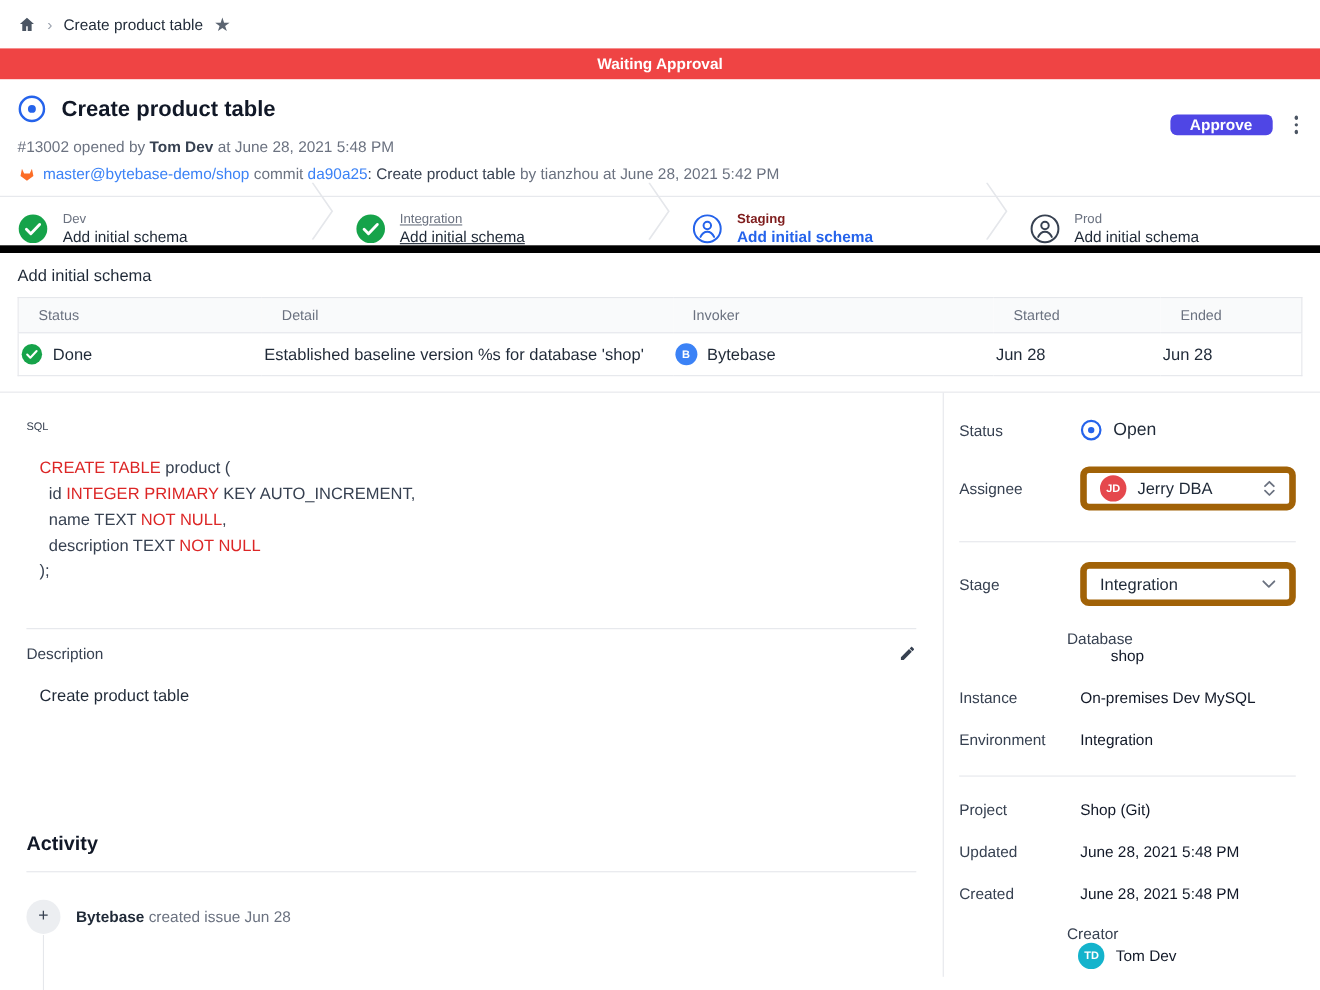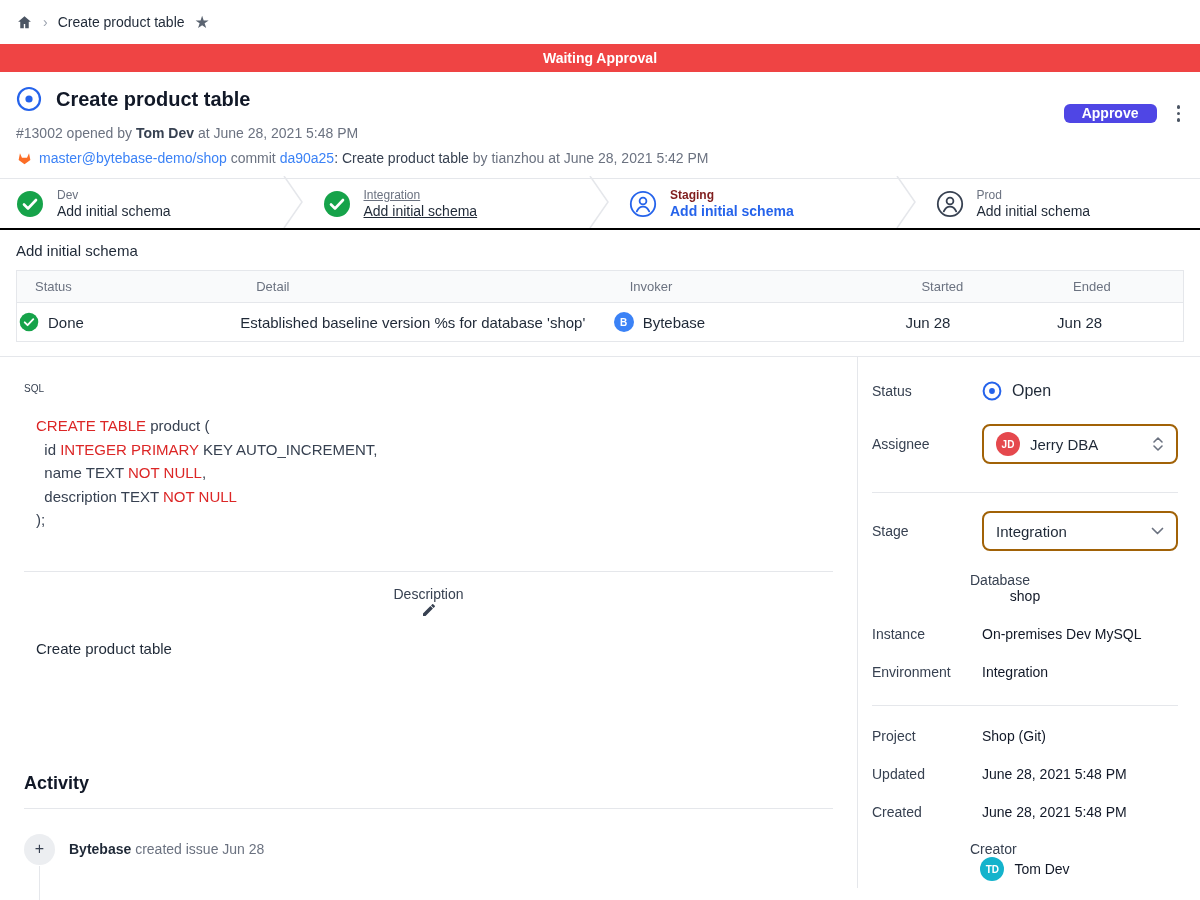--- a/index.html
+++ b/index.html
@@ -25,21 +25,21 @@
   .meta1 .strong { color: #374151; font-weight: 600; }
   .meta2 { margin: 9px 0 0 0; font-size: 14px; color: #6b7280; display: flex; align-items: center; gap: 6px; }
   .link { color: #3b82f6; }
   .dark { color: #374151; }
   .header-actions { position: absolute; right: 14px; top: 29px; display: flex; align-items: center; gap: 14px; }
   .approve-btn { background: #4f46e5; color: #fff; border: none; border-radius: 6px; height: 19px; padding: 0 18px; font-size: 14px; font-weight: 600; font-family: "Liberation Sans", sans-serif; cursor: pointer; }
   .kebab { display: flex; flex-direction: column; gap: 3px; padding: 4px 6px; cursor: pointer; }
   .kebab i { width: 3.5px; height: 3.5px; border-radius: 50%; background: #4b5563; }
 
   
-  .pipeline { height: 52px; border-top: 1px solid #e5e7eb; border-bottom: 2px solid #000000; display: flex; align-items: center; }
+  .pipeline { height: 52px; border-top: 1px solid #e5e7eb; border-bottom: 7px solid #000000; display: flex; align-items: flex-end; }
   .stage { flex: 1; display: flex; align-items: center; padding-left: 16px; gap: 13px; }
   .stage-icon { width: 28px; height: 28px; flex: none; }
   .stage-env { font-size: 12px; color: #6b7280; }
   .stage-task { font-size: 14px; color: #1f2937; margin-top: 1px; }
   .stage.done-hover .stage-env, .stage.done-hover .stage-task { text-decoration: underline; }
   .stage.active .stage-env { color: #7f1d1d; font-weight: 700; }
   .stage.active .stage-task { color: #2563eb; font-weight: 700; }
   .stage-sep { flex: none; width: 26px; }
 
   
@@ -58,21 +58,21 @@
   .main-split { display: flex; border-top: 1px solid #e5e7eb; height: 532px; }
   .left-col { width: 858px; flex: none; border-right: 1px solid #e5e7eb; padding: 26px 24px 0 24px; }
   .sidebar { flex: 1; padding: 0 22px 0 14px; }
 
   .sql-label { font-size: 10px; color: #374151; }
   .sql-code { margin: 20px 0 0 12px; font-size: 15px; line-height: 23.5px; white-space: pre; font-family: "Liberation Sans", sans-serif; color: #374151; }
   .sql-code .kw { color: #dc2626; }
 
   .h-divider { border: none; border-top: 1px solid #e5e7eb; margin: 0; }
   .desc-divider { margin-top: 39px; }
-  .desc-row { margin-top: 14px; display: flex; align-items: center; justify-content: space-between; flex-direction: column; }
+  .desc-row { margin-top: 14px; display: flex; align-items: center; justify-content: space-between; }
   .desc-label { font-size: 14px; color: #374151; }
   .edit-icon { width: 16px; height: 16px; cursor: pointer; }
   .desc-content { margin: 22px 0 0 12px; font-size: 15px; color: #1f2937; }
 
   .activity-heading { margin-top: 116px; font-size: 18px; font-weight: 700; color: #111827; }
   .activity-divider { margin-top: 14px; }
   .timeline { position: relative; margin-top: 25px; }
   .timeline-line { position: absolute; left: 15px; top: 32px; width: 1px; height: 60px; background: #e5e7eb; }
   .activity-item { display: flex; align-items: center; gap: 14px; }
   .plus-circle { width: 31px; height: 31px; border-radius: 50%; background: #eceef1; color: #374151; display: flex; align-items: center; justify-content: center; font-size: 16px; flex: none; }
@@ -81,21 +81,21 @@
 
   
   .side-row { display: flex; align-items: center; }
   .side-label { width: 110px; flex: none; font-size: 14px; color: #374151; }
   .side-value { font-size: 14px; color: #111827; font-weight: 500; }
   .side-value.lg { font-size: 16px; font-weight: 400; color: #1f2937; }
   .status-row { margin-top: 24px; }
   .status-val { display: flex; align-items: center; gap: 10px; }
   .open-icon { width: 20px; height: 20px; }
   .assignee-row { margin-top: 23px; }
-  .select-box { flex: 1; height: 40px; border: 2px solid #a16207; border-radius: 8px; background: #fff; display: flex; align-items: center; padding: 0 12px; gap: 10px; cursor: pointer; }
+  .select-box { flex: 1; height: 40px; border: 6px solid #a16207; border-radius: 8px; background: #fff; display: flex; align-items: center; padding: 0 12px; gap: 10px; cursor: pointer; }
   .select-box .sel-text { font-size: 15px; color: #1f2937; flex: 1; }
   .side-divider { margin-top: 28px; }
   .stage-row { margin-top: 18px; }
   .db-row { margin-top: 21px; flex-direction: column; }
   .inst-row { margin-top: 22px; }
   .env-row { margin-top: 22px; }
   .side-divider2 { margin-top: 25px; }
   .proj-row { margin-top: 22px; }
   .upd-row { margin-top: 22px; }
   .cre-row { margin-top: 22px; }

